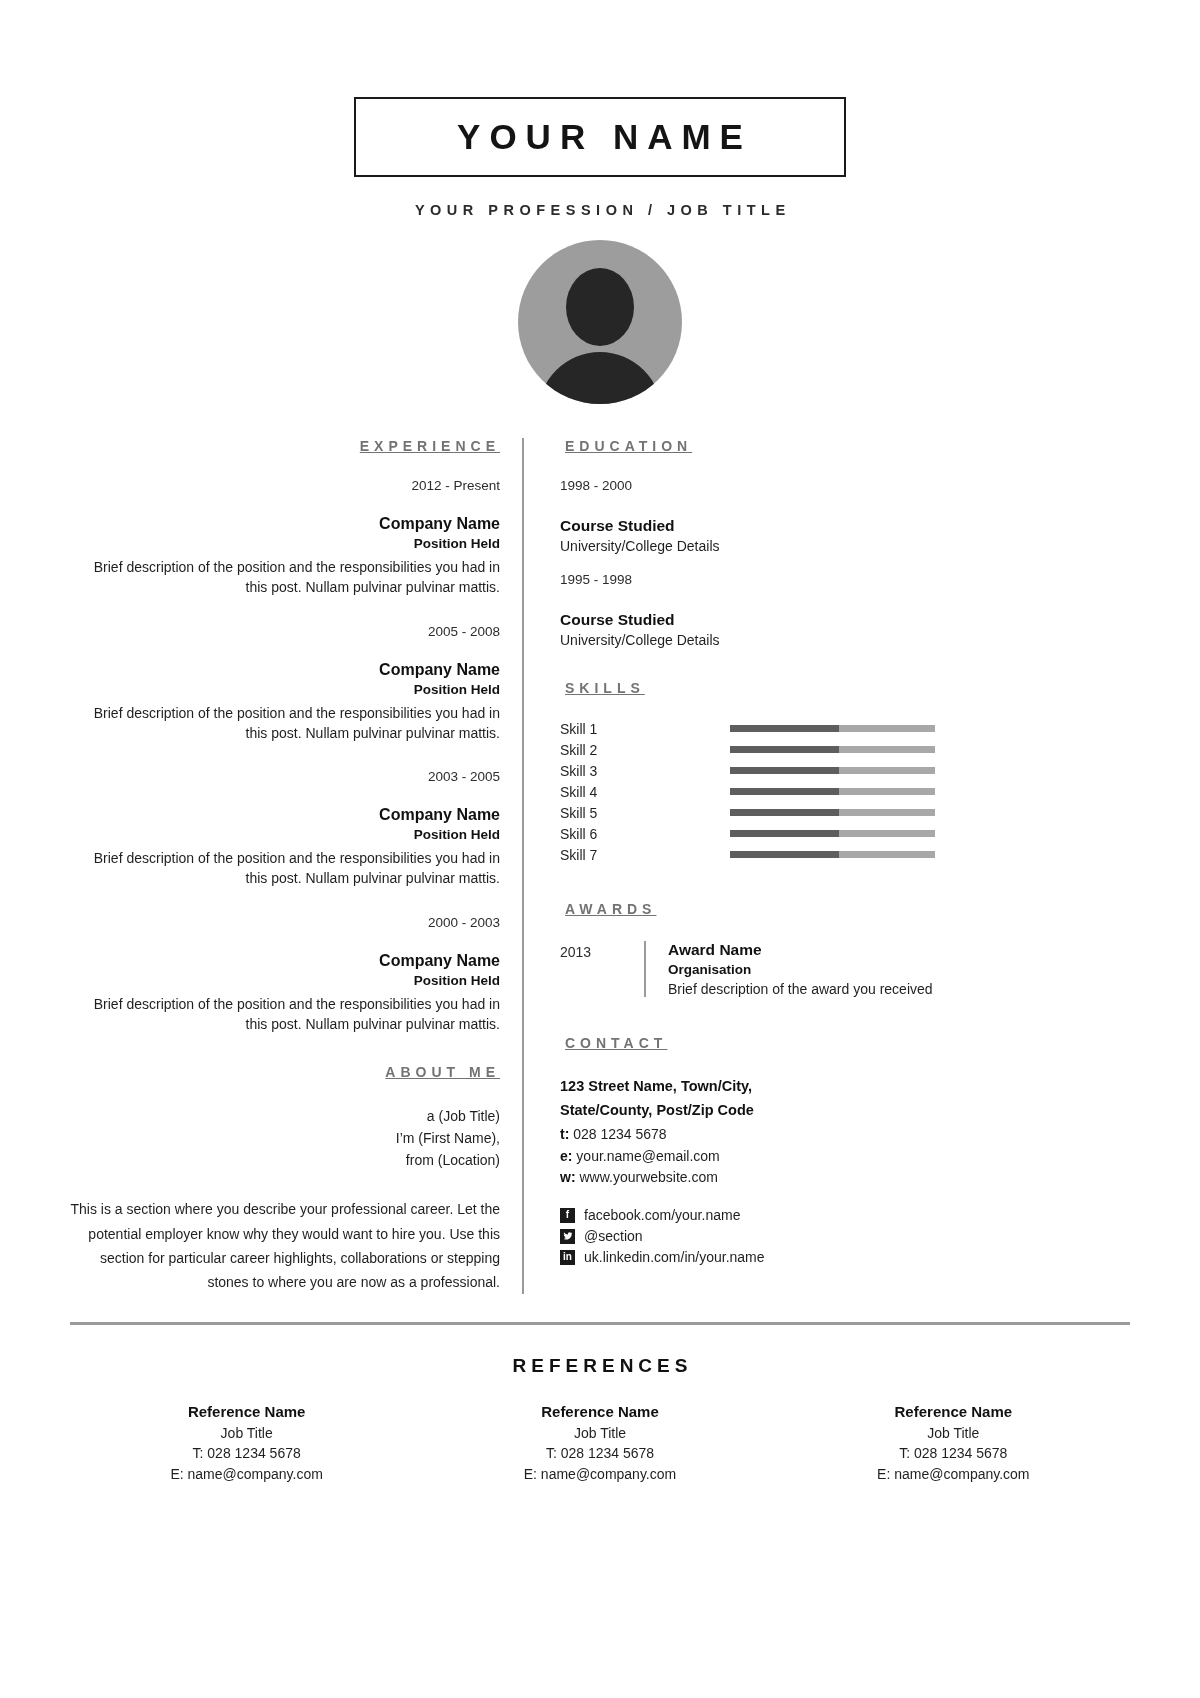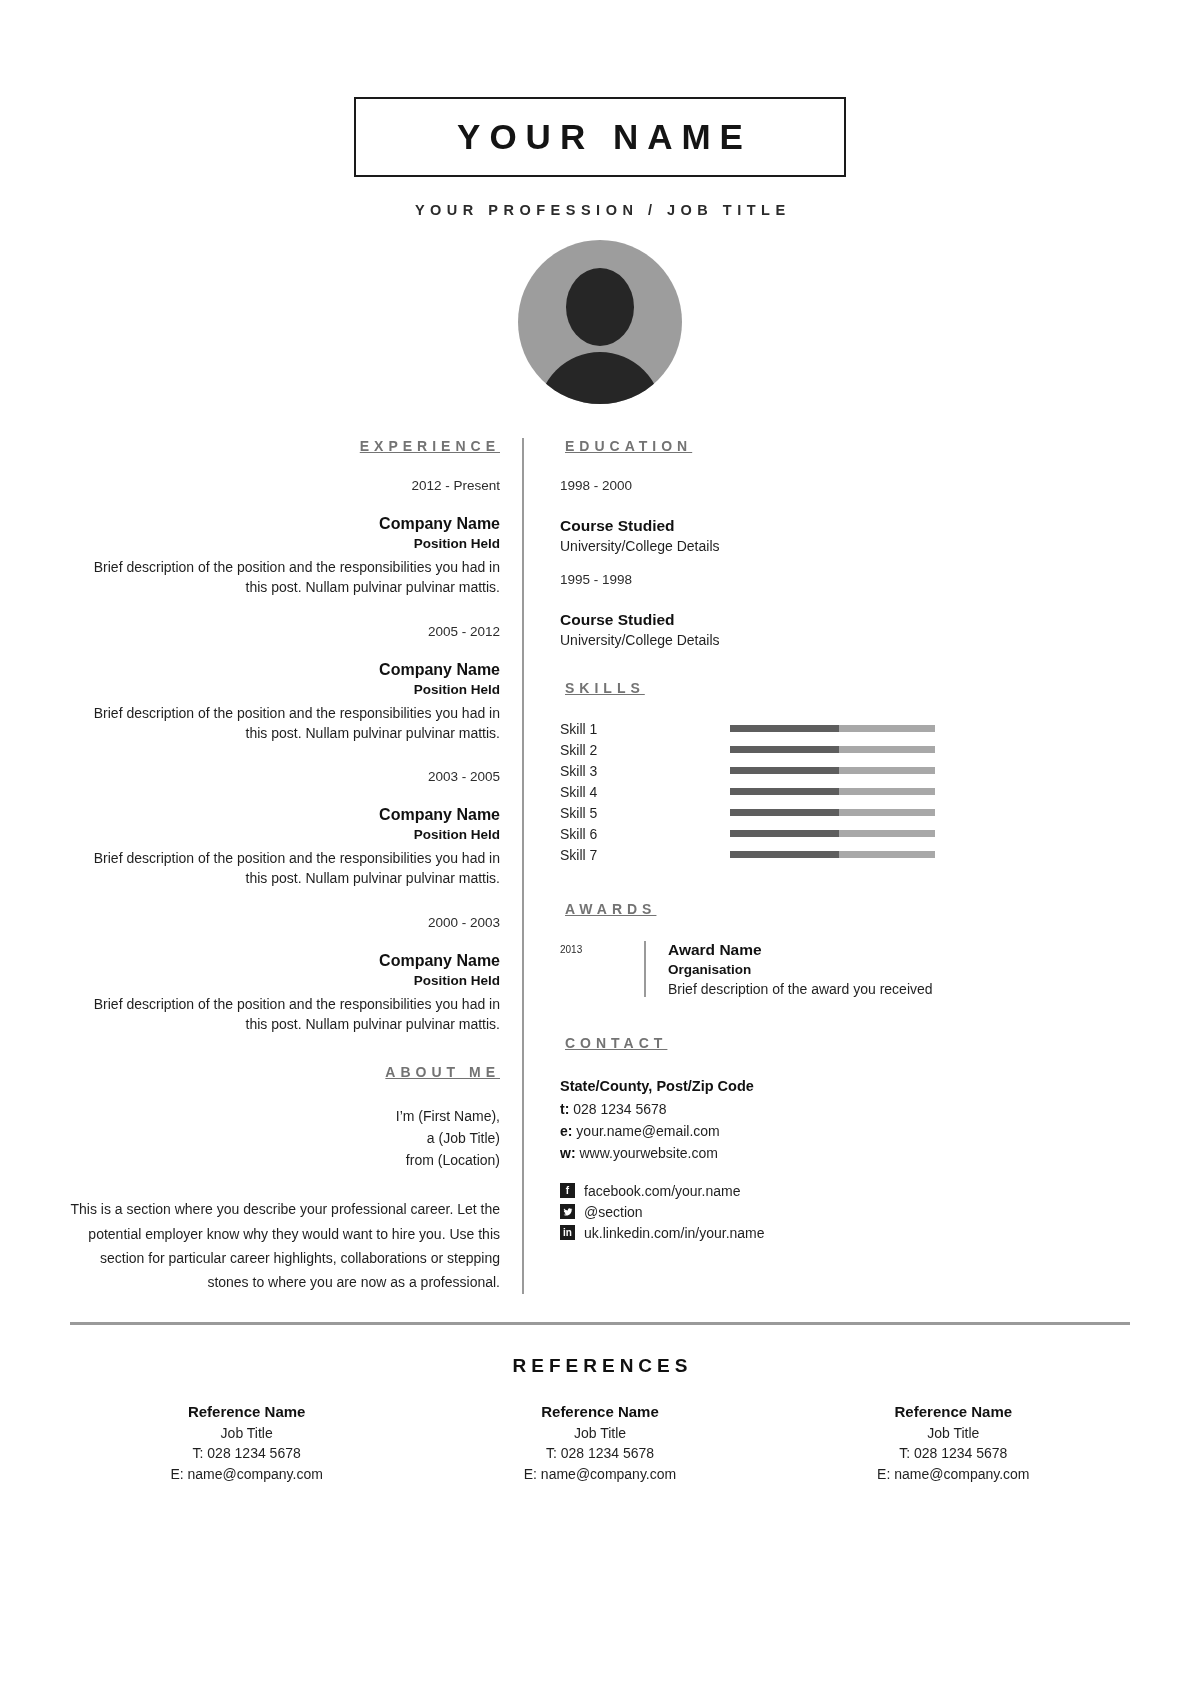--- a/index.html
+++ b/index.html
@@ -187,21 +187,21 @@
     position: absolute;
     left: 0; top: 0; bottom: 0;
     background: #5e5e5e;
   }
 
   
   .awards-head { margin-top: 36px; margin-bottom: 24px; }
   .award-item { display: flex; }
   .award-year {
     width: 84px;
-    font-size: 10px;
+    font-size: 14px;
     color: #2c2c2c;
     padding-top: 3px;
   }
   .award-rule {
     width: 2px;
     background: #9a9a9a;
     margin-right: 22px;
   }
   .award-name {
     font-size: 15.5px;
@@ -318,21 +318,21 @@
       <div class="sec-head">EXPERIENCE</div>
 
       <div class="exp-item">
         <div class="exp-date">2012 - Present</div>
         <div class="exp-company">Company Name</div>
         <div class="exp-position">Position Held</div>
         <div class="exp-desc">Brief description of the position and the responsibilities you had in this post. Nullam pulvinar pulvinar mattis.</div>
       </div>
 
       <div class="exp-item">
-        <div class="exp-date">2005 - 2012</div>
+        <div class="exp-date">2005 - 2008</div>
         <div class="exp-company">Company Name</div>
         <div class="exp-position">Position Held</div>
         <div class="exp-desc">Brief description of the position and the responsibilities you had in this post. Nullam pulvinar pulvinar mattis.</div>
       </div>
 
       <div class="exp-item">
         <div class="exp-date">2003 - 2005</div>
         <div class="exp-company">Company Name</div>
         <div class="exp-position">Position Held</div>
         <div class="exp-desc">Brief description of the position and the responsibilities you had in this post. Nullam pulvinar pulvinar mattis.</div>
@@ -340,22 +340,22 @@
 
       <div class="exp-item">
         <div class="exp-date">2000 - 2003</div>
         <div class="exp-company">Company Name</div>
         <div class="exp-position">Position Held</div>
         <div class="exp-desc">Brief description of the position and the responsibilities you had in this post. Nullam pulvinar pulvinar mattis.</div>
       </div>
 
       <div class="sec-head about-head">ABOUT ME</div>
       <div class="about-intro">
+        <div>a (Job Title)</div>
         <div>I’m (First Name),</div>
-        <div>a (Job Title)</div>
         <div>from (Location)</div>
       </div>
       <div class="about-body">This is a section where you describe your professional career. Let the potential employer know why they would want to hire you. Use this section for particular career highlights, collaborations or stepping stones to where you are now as a professional.</div>
 
     </div>
 
     <div class="divider-v"></div>
 
     <div class="col-right">
 
@@ -424,20 +424,21 @@
         <div class="award-year">2013</div>
         <div class="award-rule"></div>
         <div>
           <div class="award-name">Award Name</div>
           <div class="award-org">Organisation</div>
           <div class="award-desc">Brief description of the award you received</div>
         </div>
       </div>
 
       <div class="sec-head contact-head">CONTACT</div>
+      <div class="contact-addr">123 Street Name, Town/City,</div>
       <div class="contact-addr">State/County, Post/Zip Code</div>
       <div class="contact-line">
         <b>t:</b>
         <span>028 1234 5678</span>
       </div>
       <div class="contact-line">
         <b>e:</b>
         <span>your.name@email.com</span>
       </div>
       <div class="contact-line">

